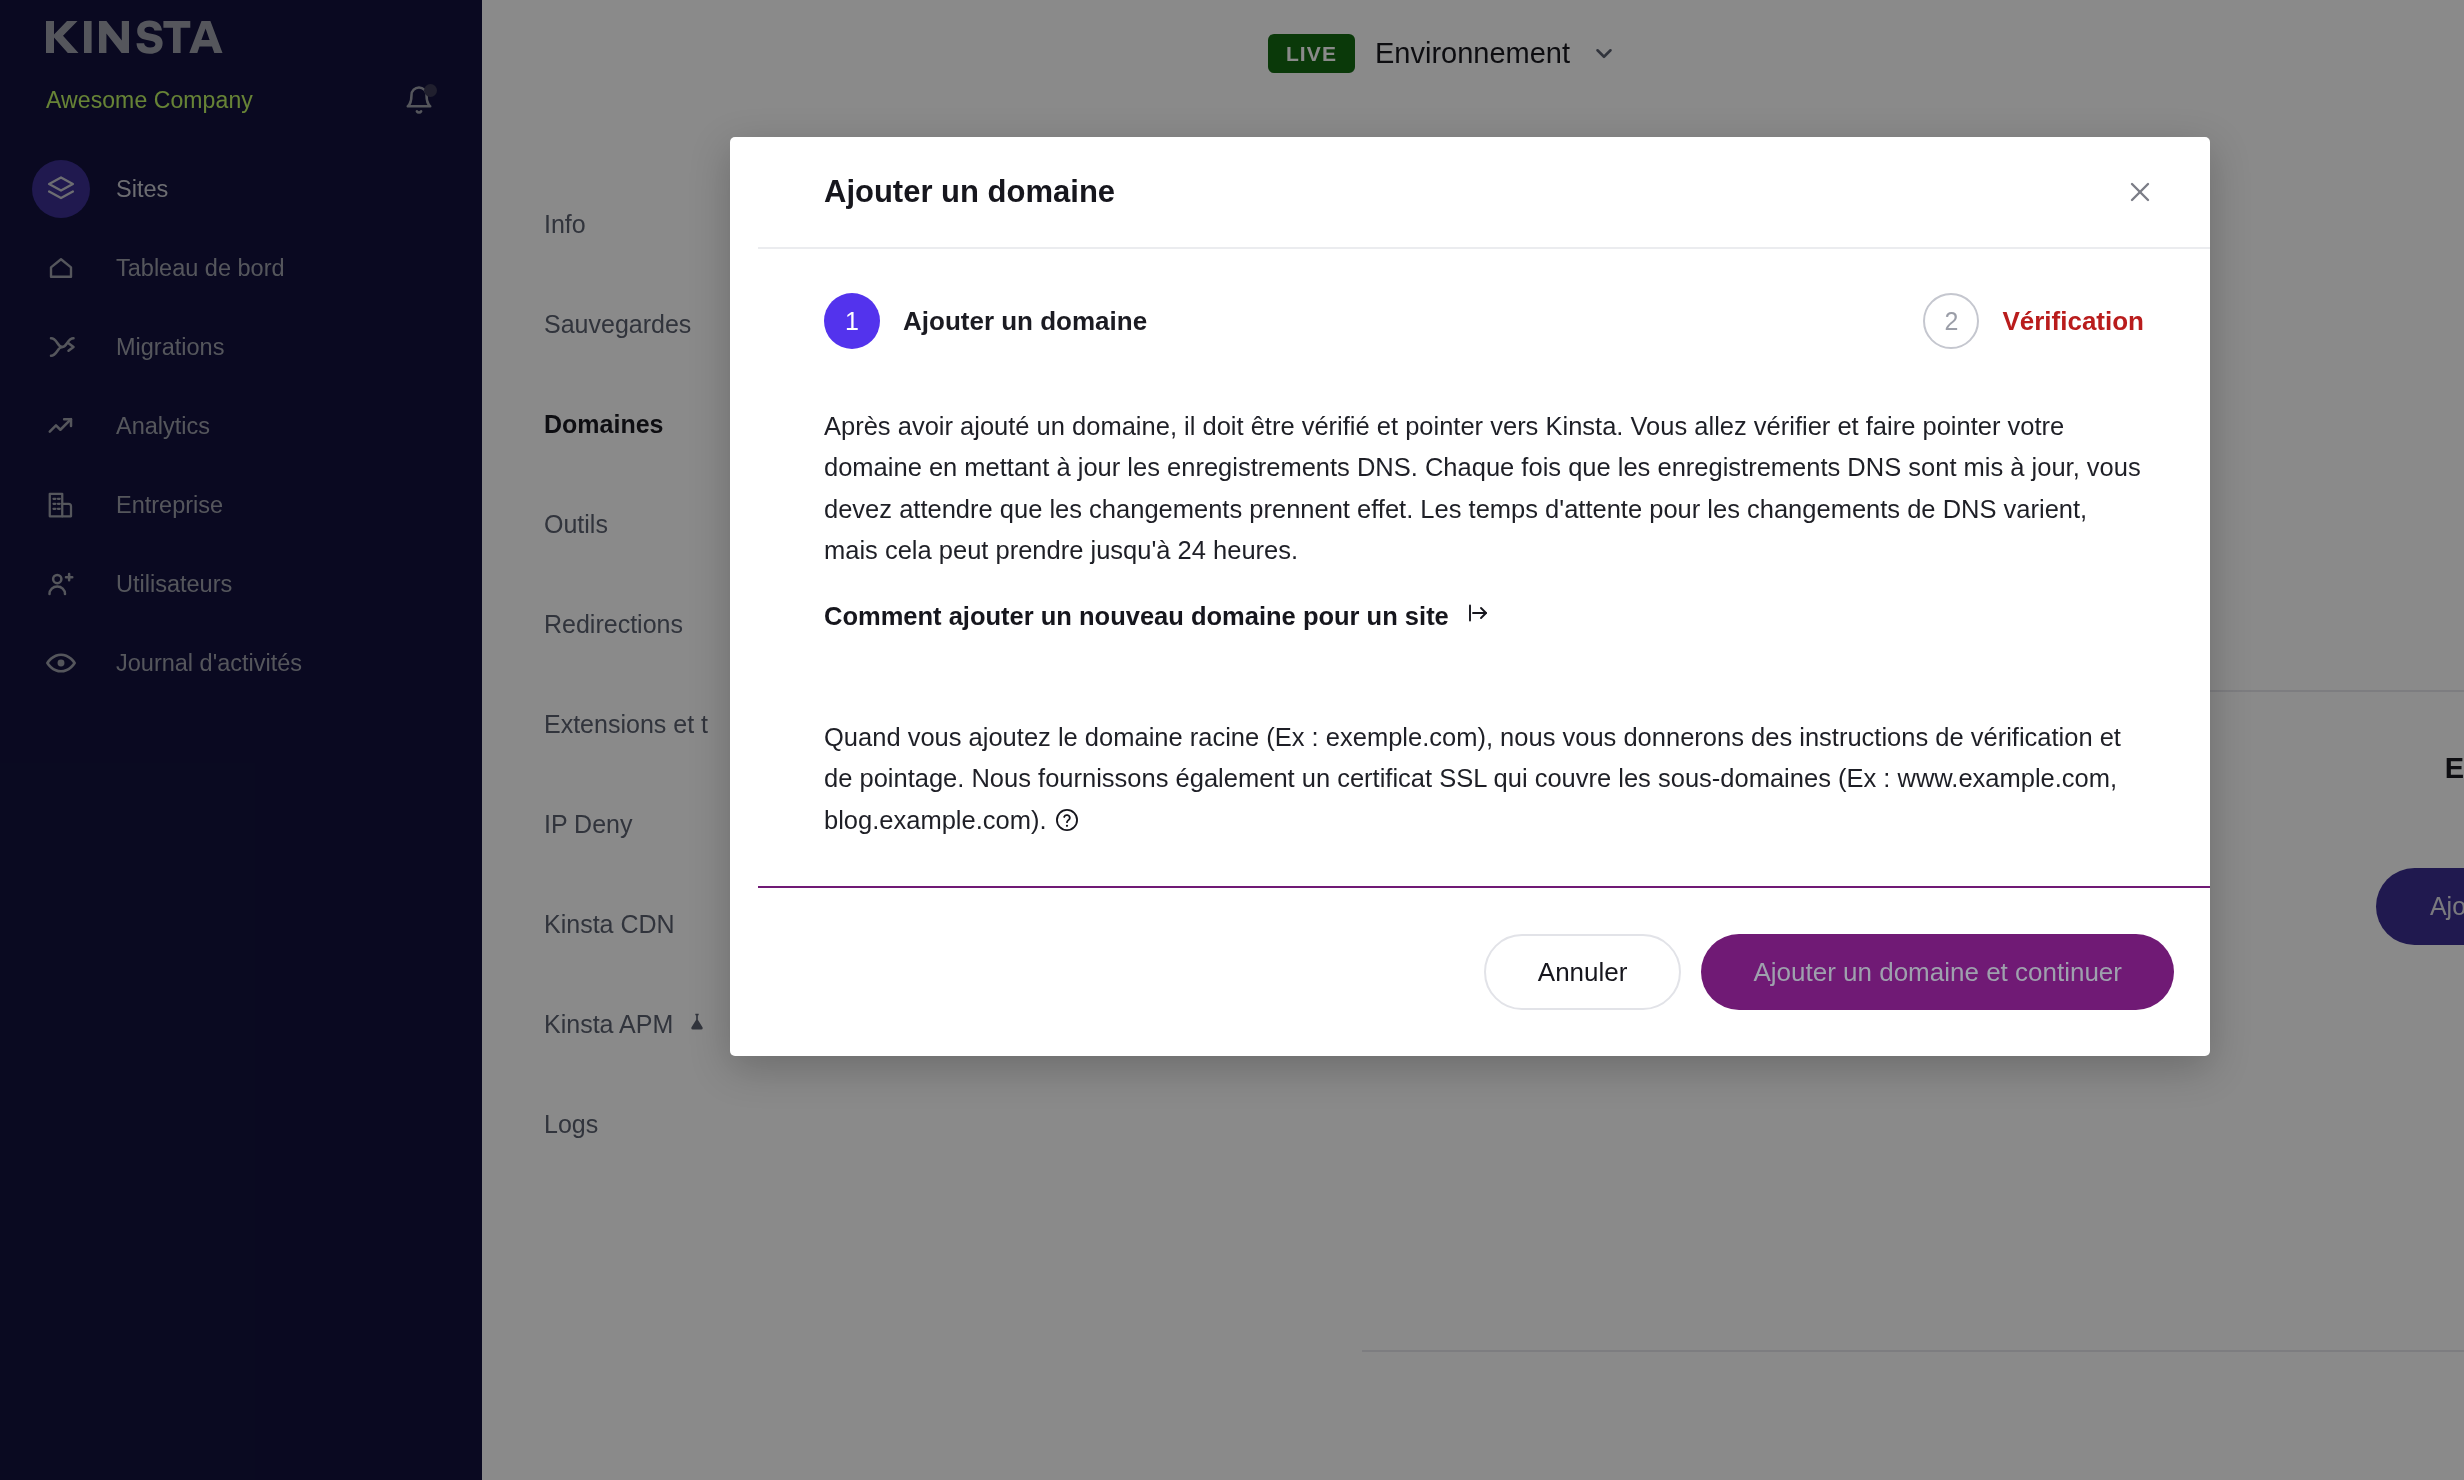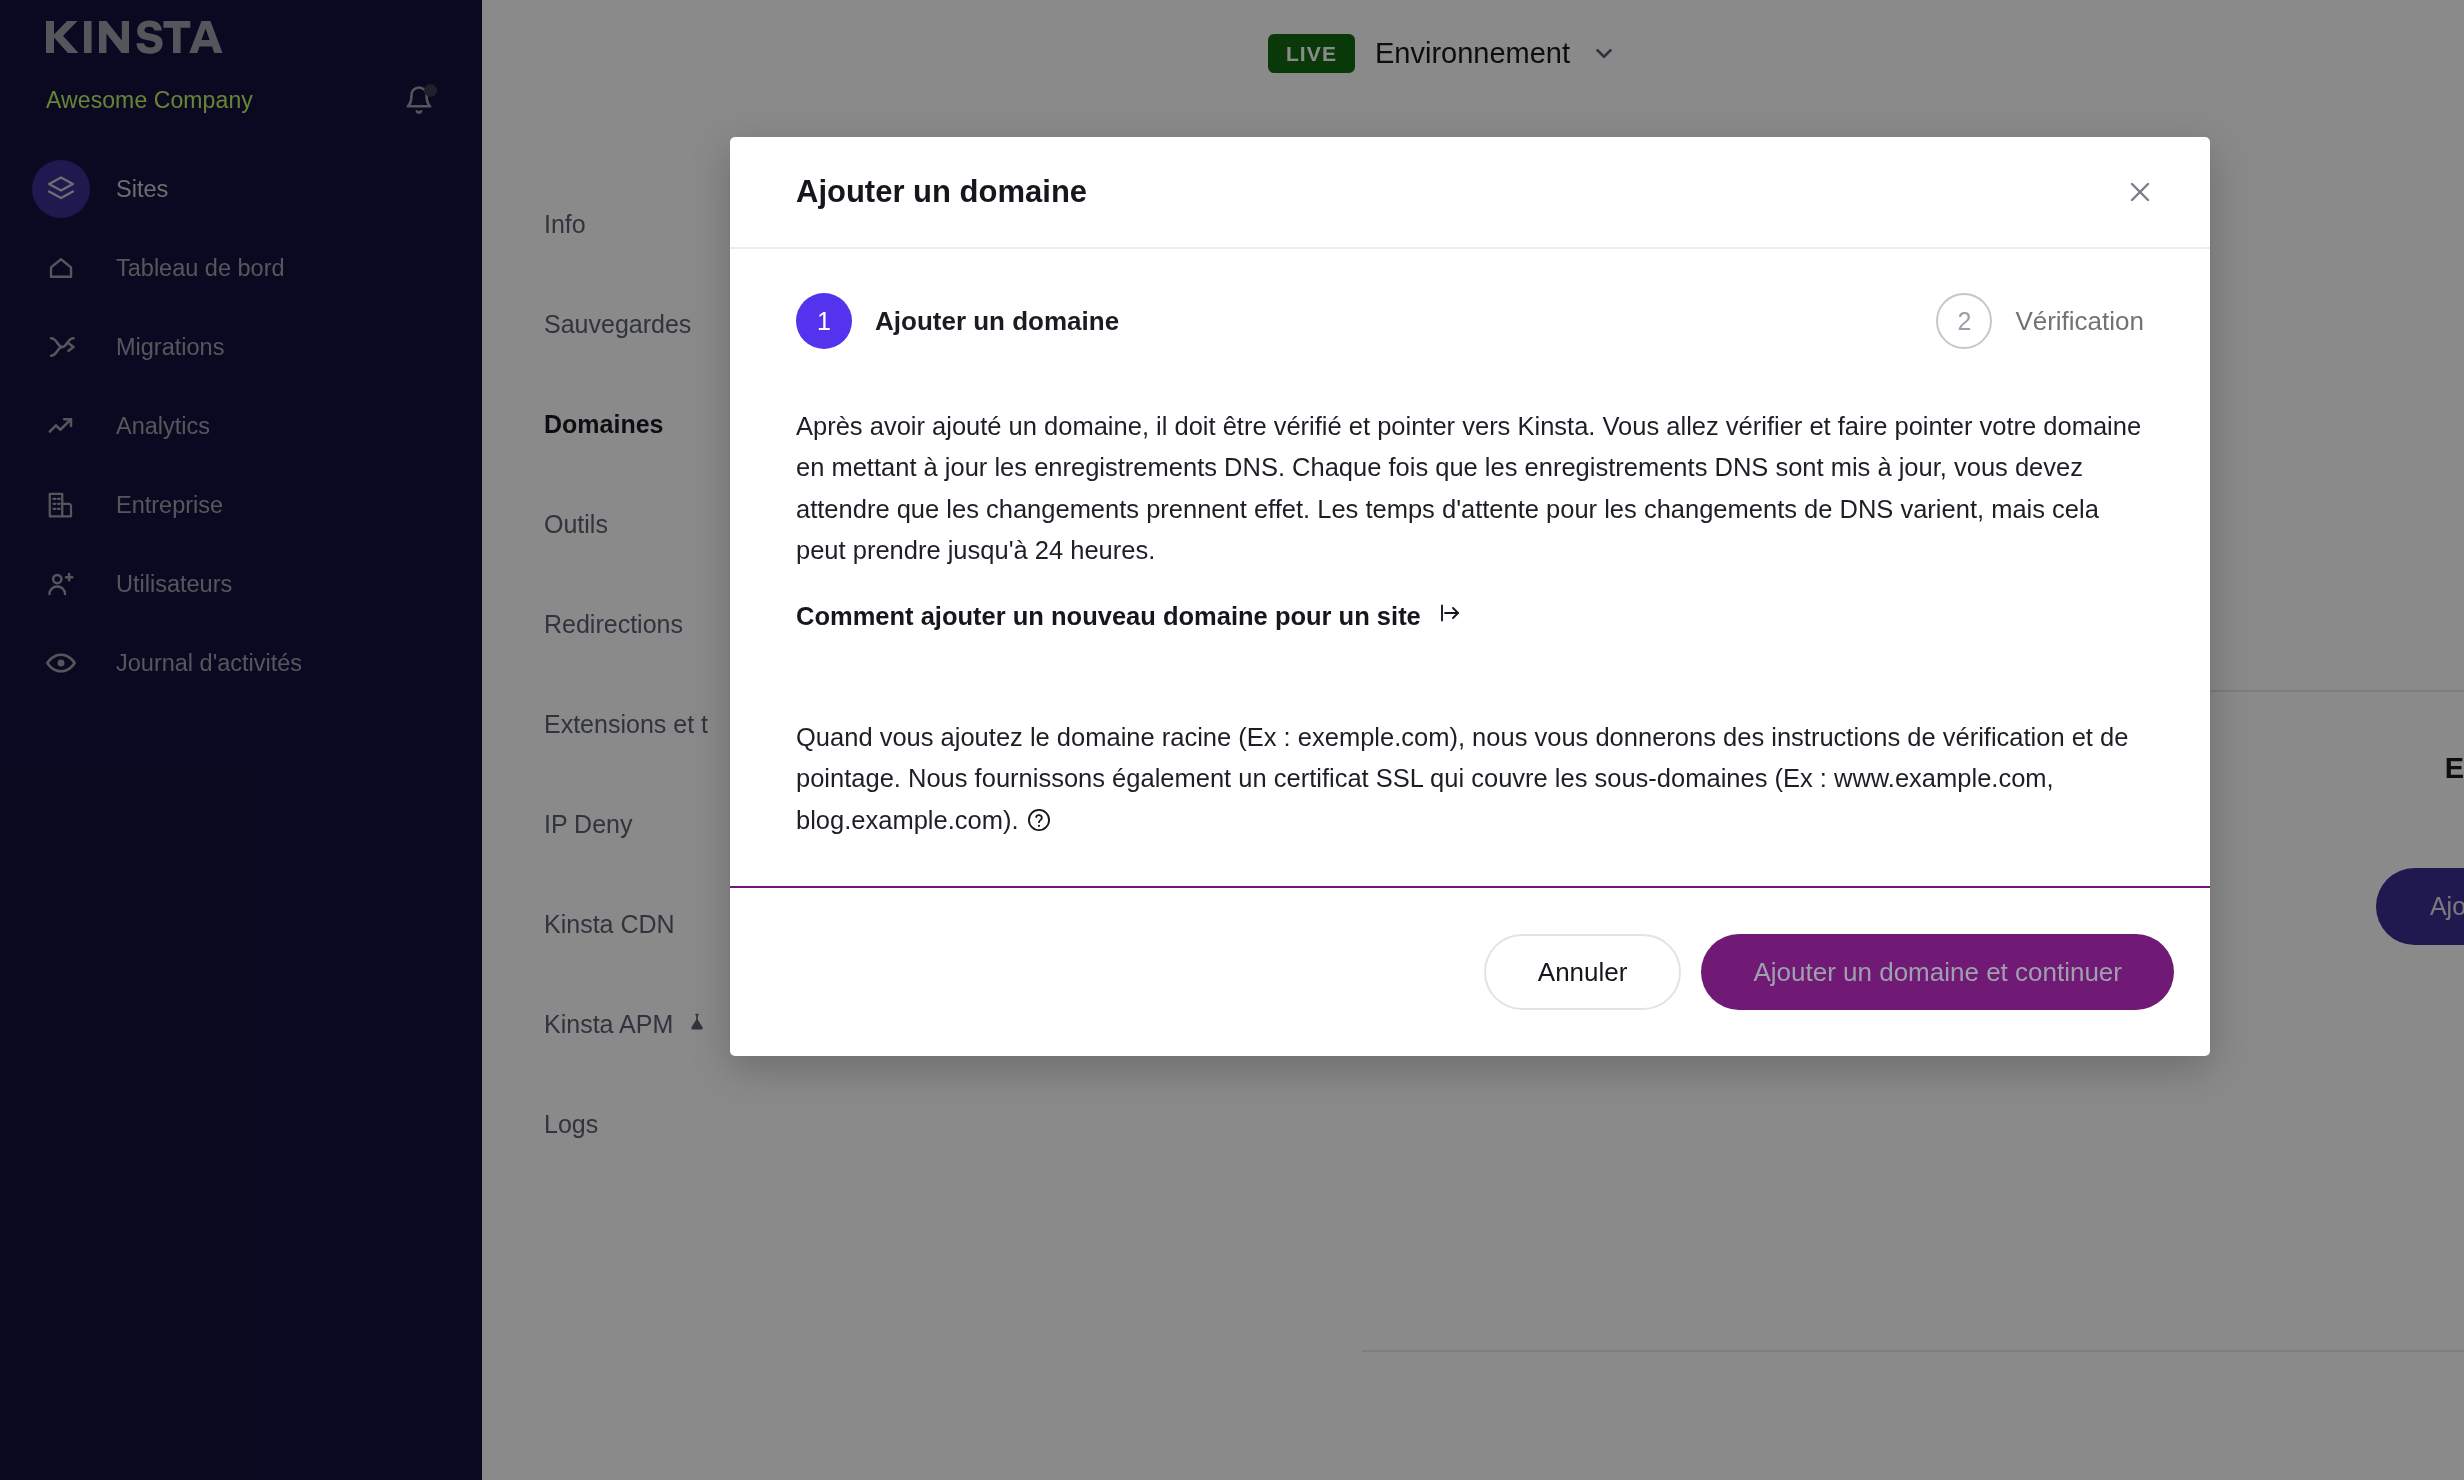--- a/index.html
+++ b/index.html
@@ -121,20 +121,21 @@
   
   .modal {
     position: absolute;
     left: 730px; top: 137px;
     width: 1480px; height: 919px;
     background: #ffffff;
     border-radius: 5px;
     z-index: 50;
     display: flex; flex-direction: column;
     box-shadow: 0 12px 40px rgba(0,0,0,.22);
+    padding-left: 28px;
   }
   .modal-header {
     height: 110px; flex: 0 0 110px;
     display: flex; align-items: center; justify-content: space-between;
     padding: 0 44px 0 66px;
   }
   .modal-title { font-size: 31px; font-weight: 700; color: #16161d; }
   .close-btn {
     width: 52px; height: 52px; border: none; background: transparent;
     display: flex; align-items: center; justify-content: center; cursor: pointer;
@@ -147,21 +148,21 @@
   }
   .step { display: flex; align-items: center; gap: 23px; }
   .step-circle {
     width: 56px; height: 56px; border-radius: 50%;
     display: flex; align-items: center; justify-content: center;
     font-size: 25px;
   }
   .step-1 .step-circle { background: #5333ed; color: #ffffff; }
   .step-2 .step-circle { border: 2px solid #c5c7cf; color: #9b9ea8; background:#fff; }
   .step-1 .step-text { font-size: 26px; font-weight: 700; color: #1b1b22; }
-  .step-2 .step-text { font-size: 26px; color: #737373; }
+  .step-2 .step-text { font-size: 26px; color: #b91c1c; font-weight: bold; }
 
   .modal-body {
     flex: 1 1 auto;
     padding: 27px 66px 0 66px;
     overflow: hidden;
   }
   .para {
     font-size: 25.5px; line-height: 1.62; color: #1e1f26;
     margin-bottom: 30px;
   }

